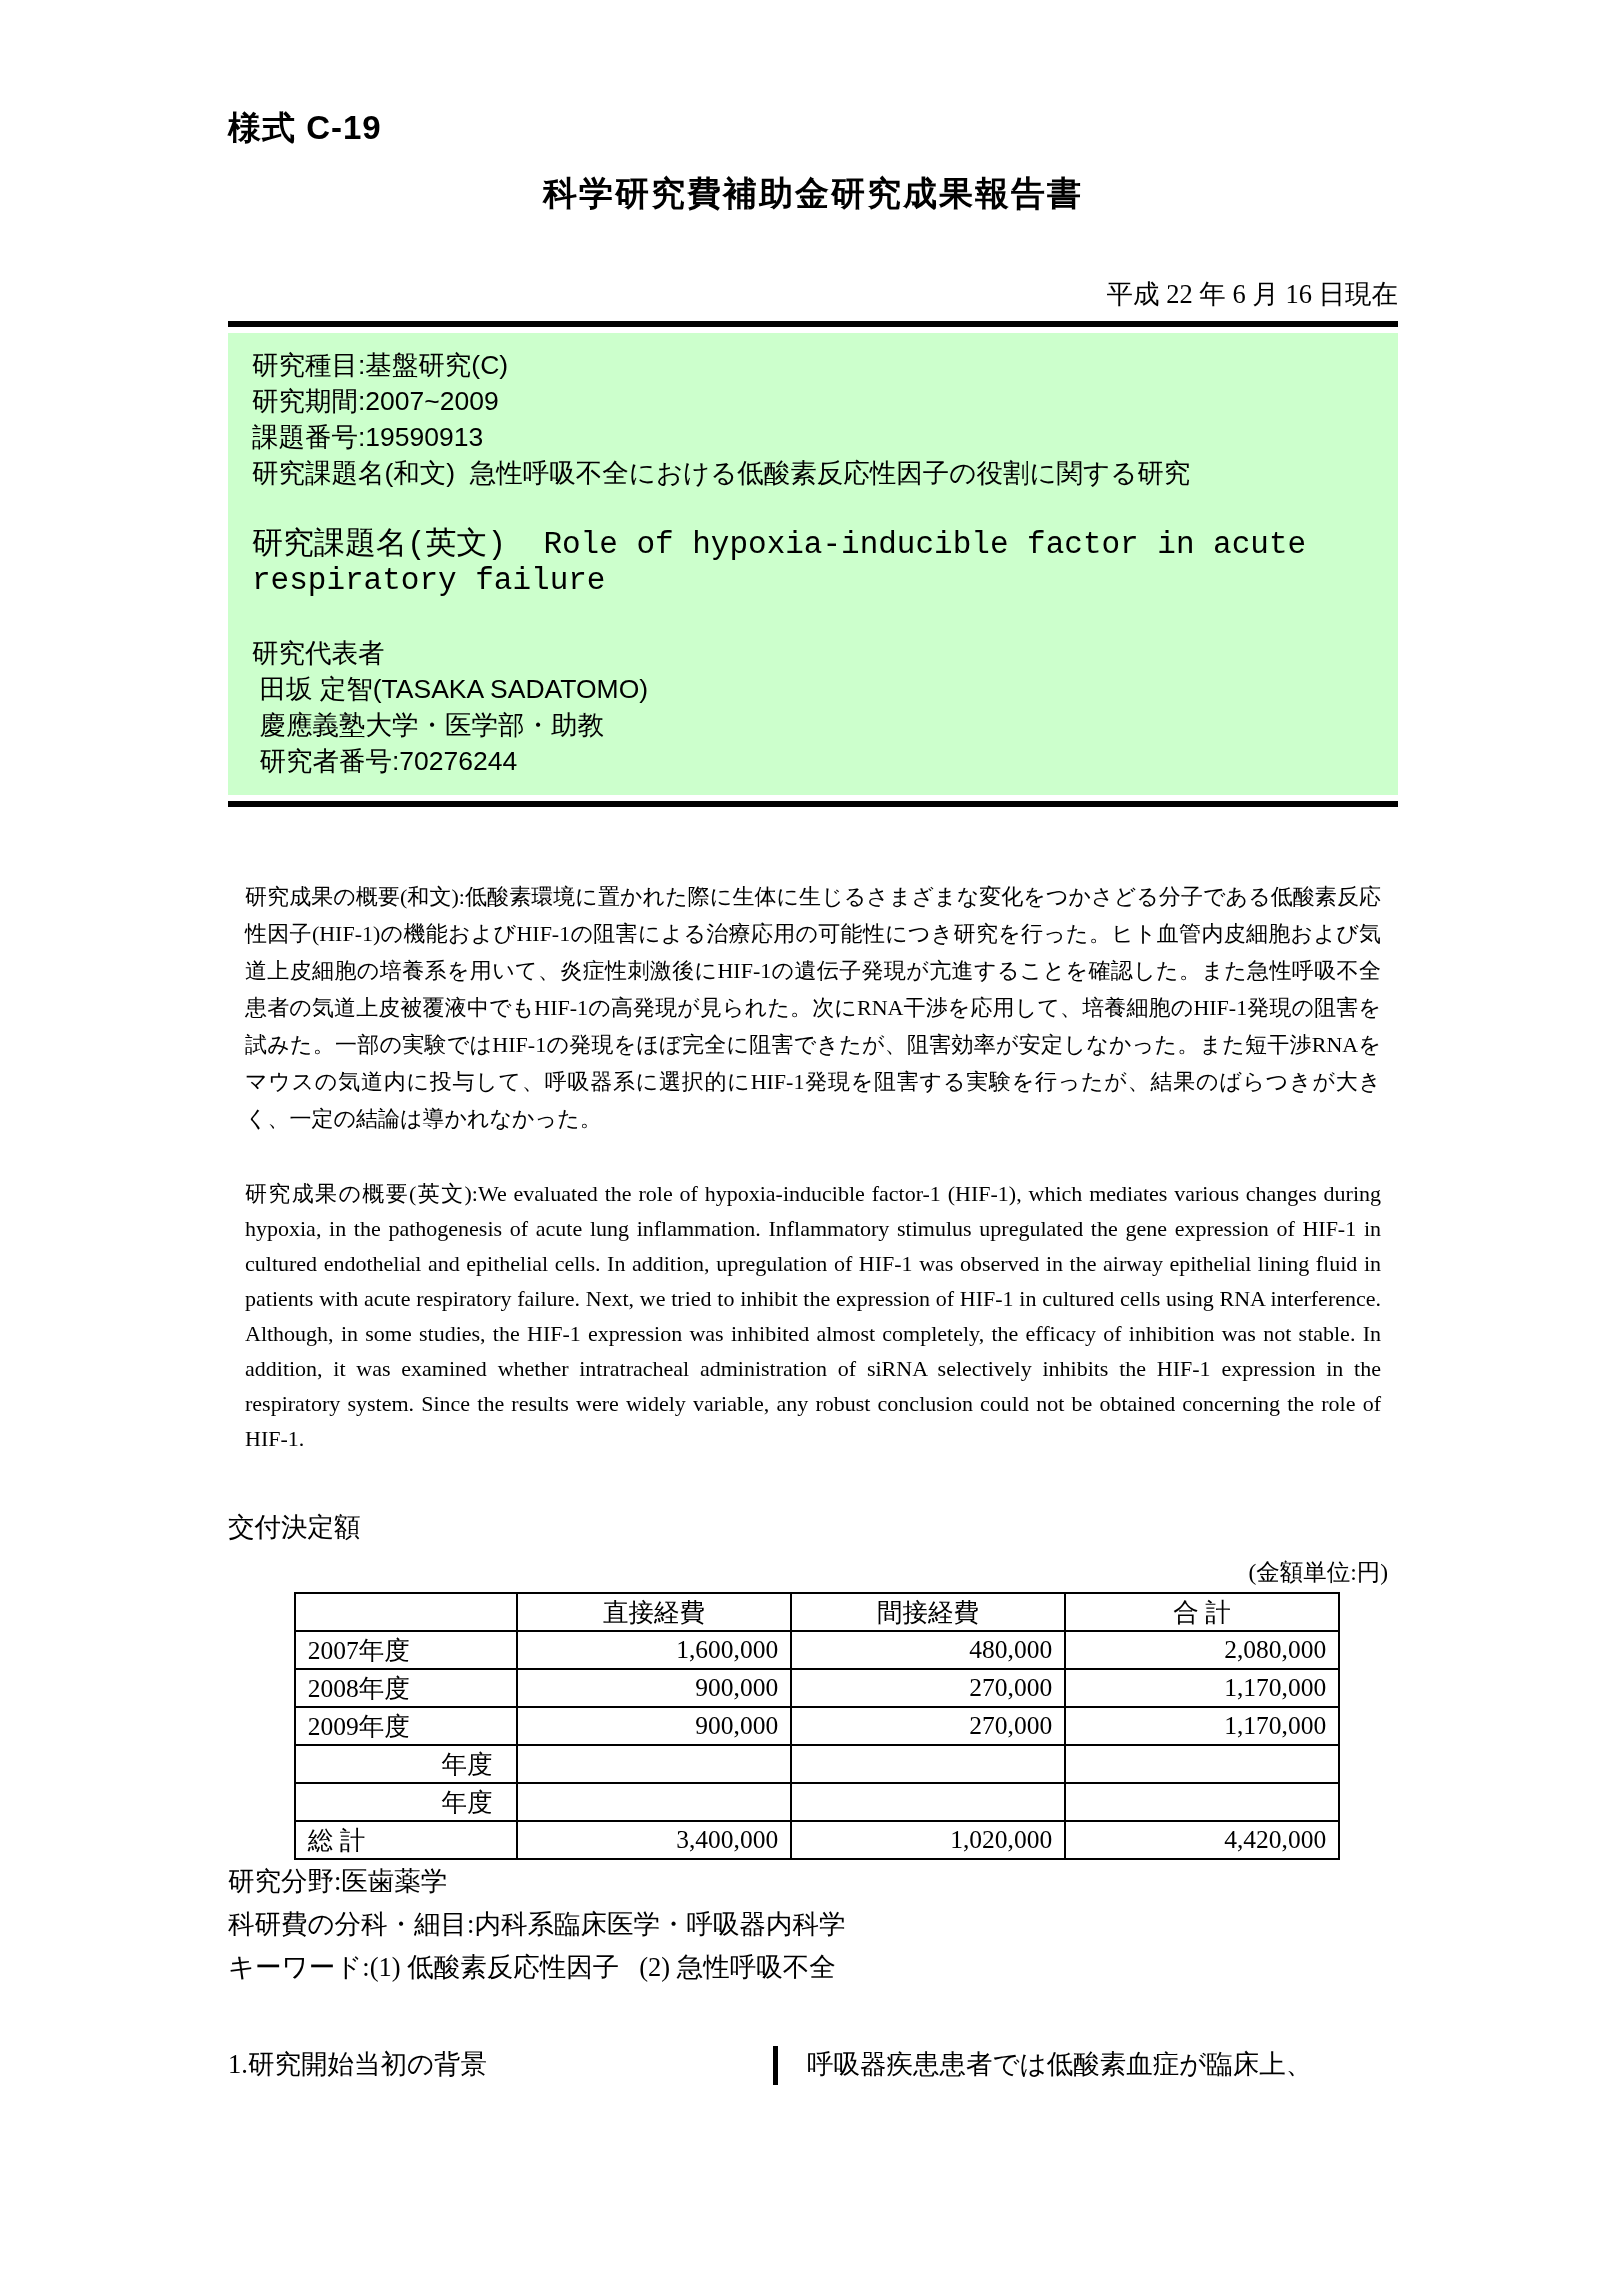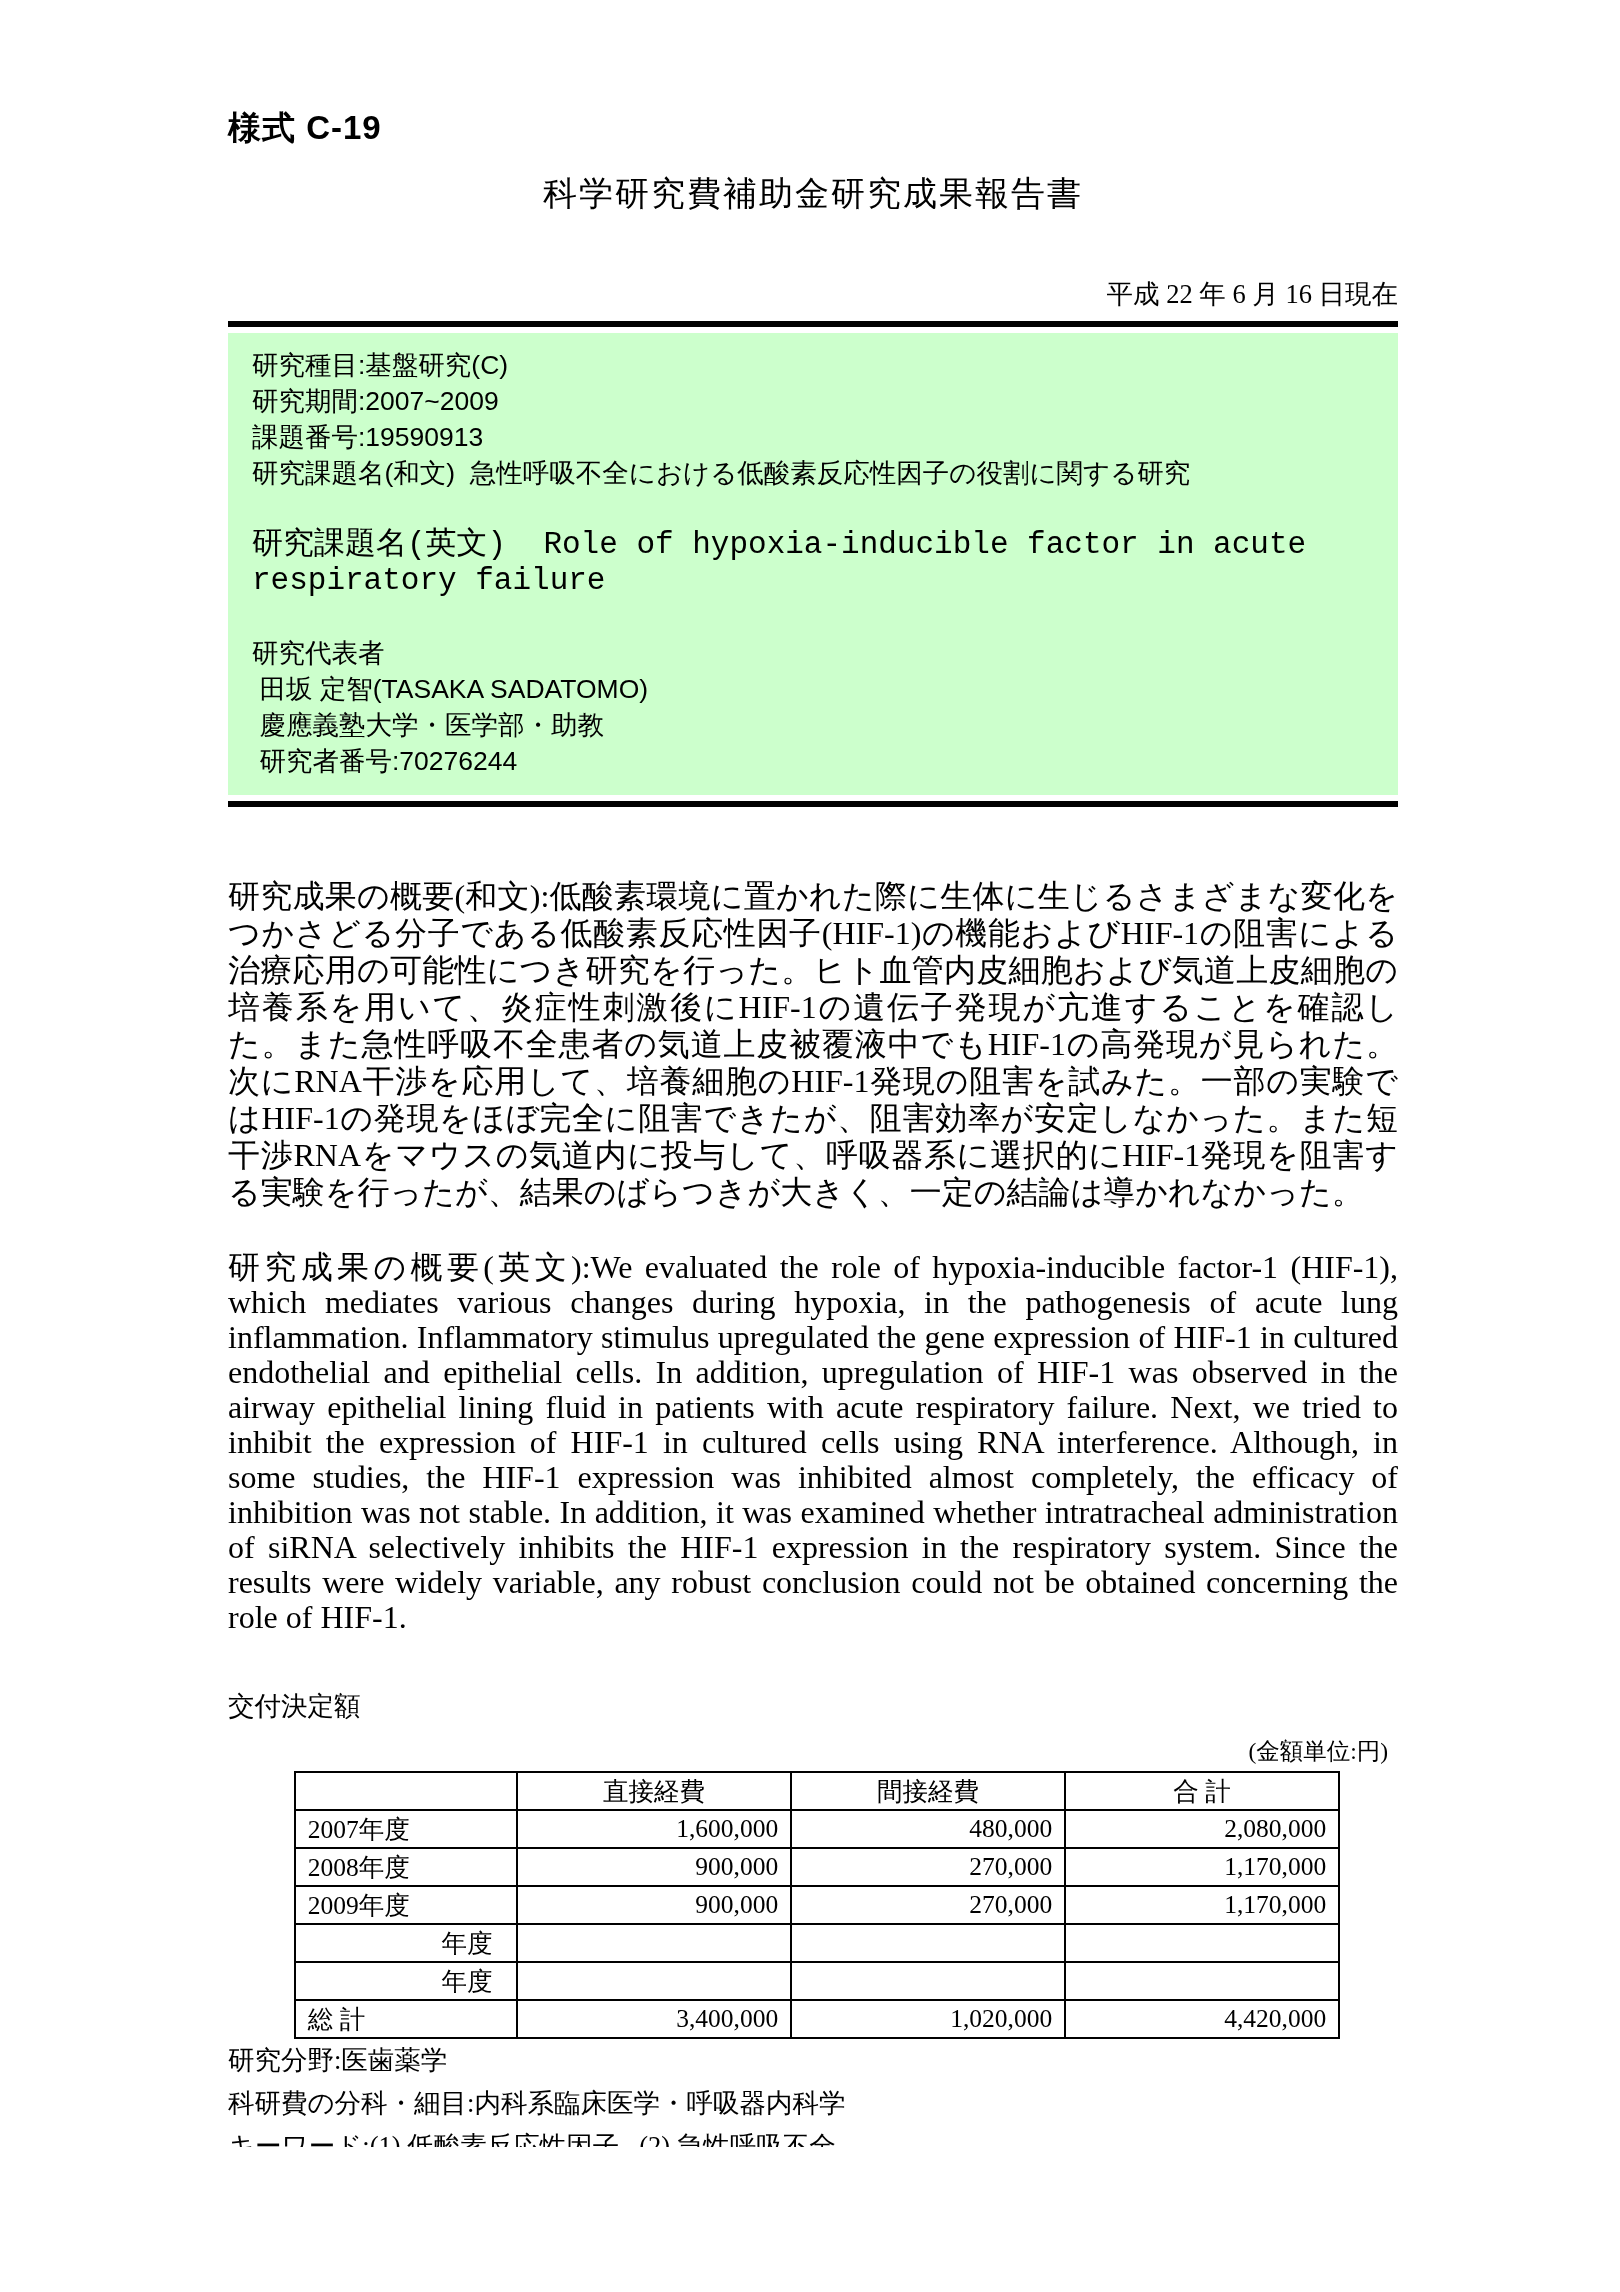--- a/index.html
+++ b/index.html
@@ -18,21 +18,21 @@
   .form-code {
     font-family: "Liberation Sans", sans-serif;
     font-weight: bold;
     font-size: 33px;
     letter-spacing: 1px;
   }
   .doc-title {
     margin-top: 19.6px;
     text-align: center;
     font-family: "Liberation Sans", sans-serif;
-    font-weight: normal;
+    font-weight: bold;
     font-size: 34px;
     letter-spacing: 2px;
   }
   .date-line {
     margin-top: 59px;
     text-align: right;
     font-size: 26.5px;
   }
   .rule {
     margin-top: 9.8px;
@@ -48,22 +48,22 @@
     font-family: "Liberation Sans", sans-serif;
     font-size: 26.5px;
     line-height: 36px;
   }
   .info-box .line {
     min-height: 36px;
     white-space: pre-wrap;
   }
   .info-box .line.en-line { font-family: "Liberation Mono", monospace; font-size: 31px; }
   .summary {
-    margin: 0;
-    font-size: 32px;
+    margin: 17px;
+    font-size: 22px;
     text-align: justify;
     white-space: pre-wrap;
   }
   .summary.ja { margin-top: 71px; line-height: 37px; }
   .summary.en { margin-top: 39px; line-height: 35px; }
   .grant-heading {
     margin-top: 53px;
     font-size: 26.5px;
   }
   .unit-note {

